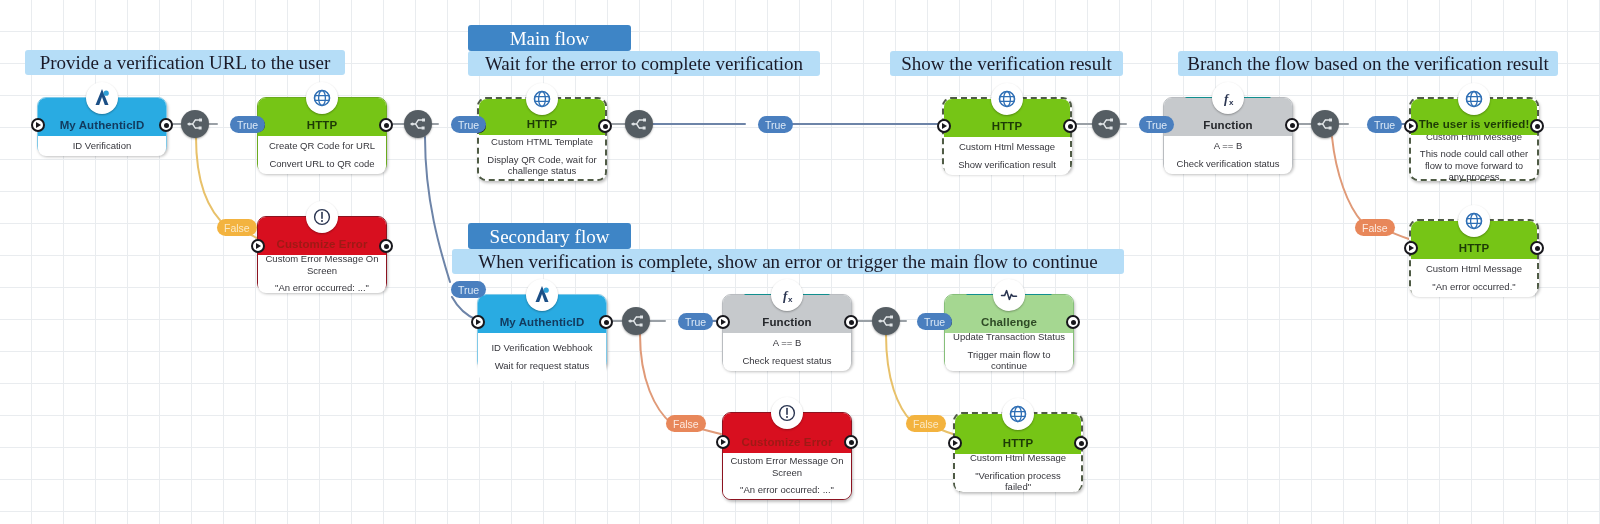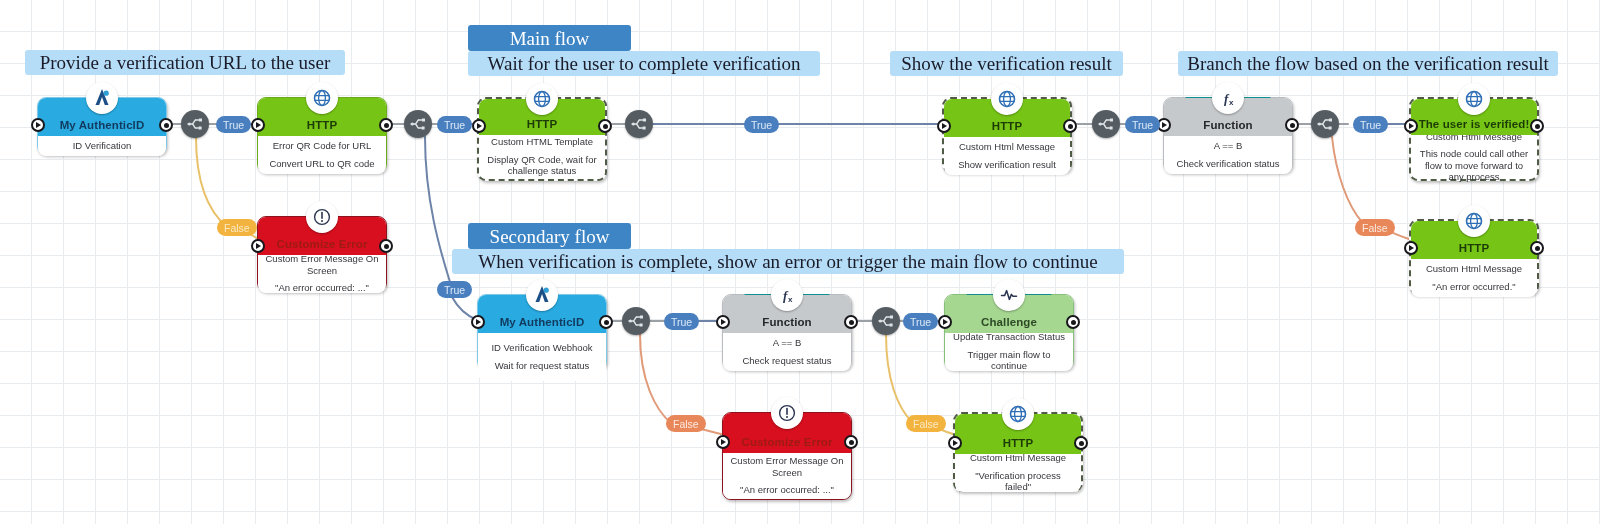--- a/index.html
+++ b/index.html
@@ -172,21 +172,21 @@
     min-width: 34px;
     padding: 0 7px;
     border-radius: 9px;
     font-size: 10.5px;
     font-family: "Liberation Sans", sans-serif;
     display: flex; align-items: center; justify-content: center;
     z-index: 7;
     box-sizing: border-box;
     white-space: nowrap;
   }
-  .elabel.true  { background: #4a7fbf; color: #dce9f7; }
+  .elabel.true  { background: #4a7fbf; color: #dce9f7; margin-left: 14px; }
   .elabel.false-y { background: #f3b33f; color: #fbe9c4; }
   .elabel.false-o { background: #e8875a; color: #fde9de; }
 </style>
 </head>
 <body>
 
 <div id="canvas">
 
   <svg id="wires">
 
@@ -247,21 +247,21 @@
 
   <div class="banner light" style="left:25px; top:50px; width:320px; height:25px;">
     <span>Provide a verification URL to the user</span>
   </div>
 
   <div class="banner dark" style="left:468px; top:25px; width:163px; height:26px;">
     <span>Main flow</span>
   </div>
 
   <div class="banner light" style="left:468px; top:51px; width:352px; height:25px;">
-    <span>Wait for the user to complete verification</span>
+    <span>Wait for the error to complete verification</span>
   </div>
 
   <div class="banner light" style="left:1178px; top:51px; width:380px; height:25px;">
     <span>Branch the flow based on the verification result</span>
   </div>
 
   <div class="banner light" style="left:890px; top:51px; width:233px; height:25px;">
     <span>Show the verification result</span>
   </div>
 
@@ -301,21 +301,21 @@
         <circle cx="13" cy="13" r="12" fill="#ffffff"></circle>
         <circle cx="13" cy="13" r="7.5" fill="none" stroke="#2f6fb5" stroke-width="1.6"></circle>
         <ellipse cx="13" cy="13" rx="3.4" ry="7.5" fill="none" stroke="#2f6fb5" stroke-width="1.3"></ellipse>
         <path d="M5.6 10.6 H20.4 M5.6 15.4 H20.4" stroke="#2f6fb5" stroke-width="1.3"></path>
       </svg>
     </div>
     <div class="head" style="height:38px;">
       <div class="title">HTTP</div>
     </div>
     <div class="body" style="height:38px;">
-      <div class="line">Error QR Code for URL</div>
+      <div class="line">Create QR Code for URL</div>
       <div class="line">Convert URL to QR code</div>
     </div>
     <div class="port in" style="top:20px;">
         <span class="tri"></span>
       </div>
     <div class="port out" style="top:20px;">
         <span class="dot"></span>
       </div>
   </div>
 

